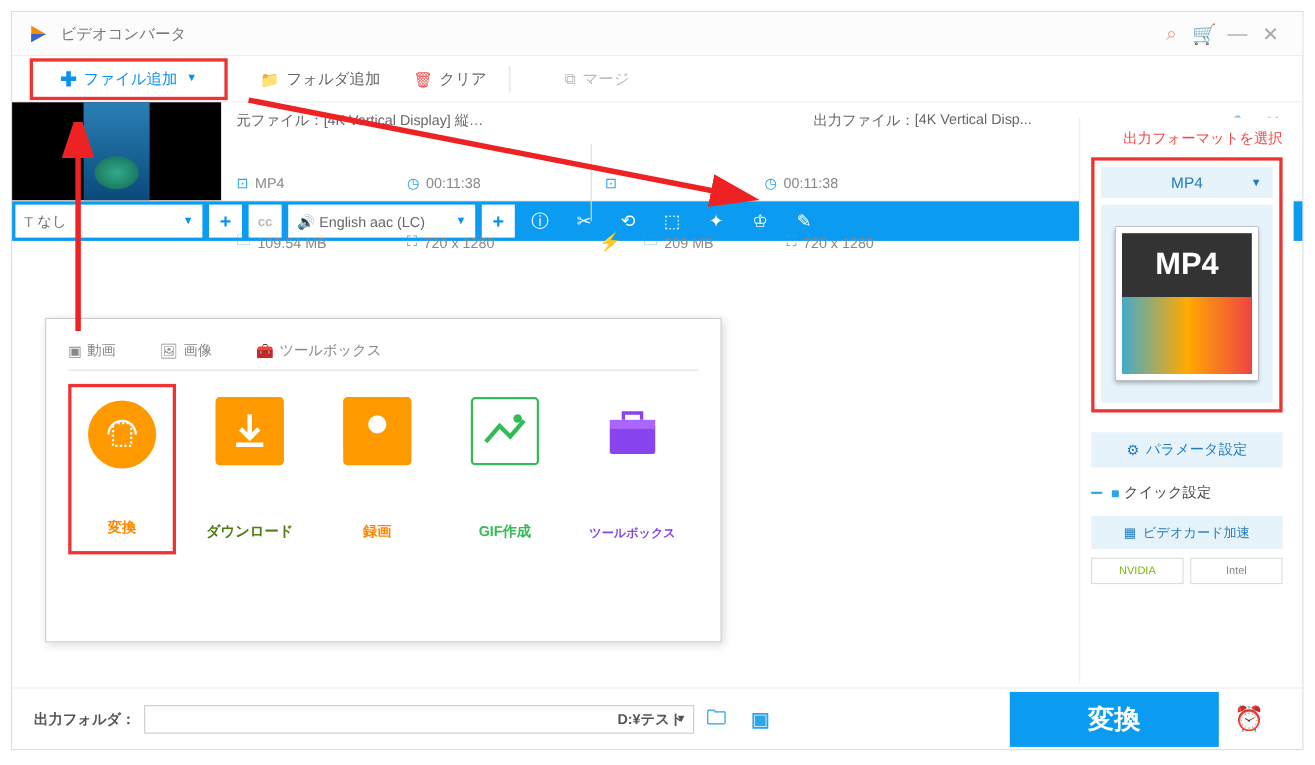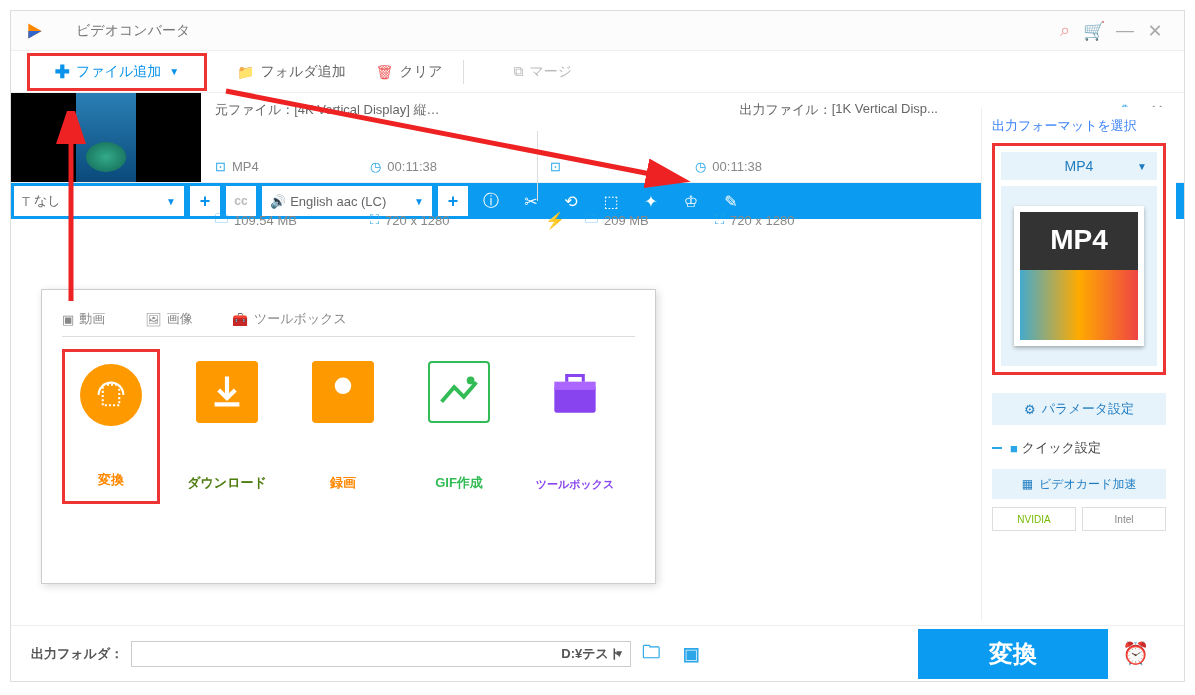--- a/index.html
+++ b/index.html
@@ -1,21 +1,21 @@
 <!DOCTYPE html>
 <html><head>
 <meta charset="utf-8">
 <style>
 * { margin: 0; padding: 0; box-sizing: border-box; font-family: "Meiryo", "MS PGothic", sans-serif; }
 body { background: #fff; width: 1195px; height: 695px; position: relative; overflow: hidden; }
 .window { width: 1175px; height: 672px; margin: 10px; border: 1px solid #ddd; background: #fff; position: relative; }
 
 .titlebar { height: 40px; display: flex; align-items: center; padding: 0 14px; background: #fcfcfc; border-bottom: 1px solid #eee; }
 .titlebar .logo { width: 20px; height: 20px; margin-right: 10px; }
-.titlebar .title { font-size: 14px; color: #777; flex: 1; margin-left: 21px; }
+.titlebar .title { font-size: 14px; color: #777; flex: 1; }
 .titlebar .tbtn { width: 30px; text-align: center; color: #aaa; font-size: 18px; }
 .titlebar .key { color: #f29b9b; }
 .titlebar .cart { color: #f29b9b; }
 
 .menubar { height: 42px; display: flex; align-items: center; border-bottom: 1px solid #eee; }
 .addfile { width: 180px; height: 38px; margin-left: 16px; border: 3px solid #e33; display: flex; align-items: center; justify-content: center; color: #0b92ea; font-size: 14px; position: relative; }
 .addfile .plus { color: #0b92ea; font-size: 18px; font-weight: bold; margin-right: 6px; }
 .addfile .caret { color: #0b92ea; margin-left: 8px; font-size: 10px; }
 .menuitem { display: flex; align-items: center; margin-left: 30px; font-size: 14px; color: #666; }
 .menuitem .mi-icon { margin-right: 6px; }
@@ -48,21 +48,21 @@
 .panel .tabs .tab { margin-right: 40px; padding-bottom: 8px; display: flex; align-items: center; }
 .panel .tabs .tab .ti { margin-right: 5px; }
 .panel .tiles { display: flex; gap: 18px; }
 .panel .tile { width: 98px; height: 155px; display: flex; flex-direction: column; align-items: center; justify-content: space-between; padding: 12px 0; font-size: 13px; }
 .panel .tile.sel { border: 3px solid #e33; }
 .panel .tile .ticon { width: 62px; height: 62px; background: #f90; border-radius: 4px; position: relative; }
 .panel .tile.sel .ticon { border-radius: 50%; }
 .panel .tile .tlabel { font-weight: bold; }
 
 .rightpane { position: absolute; right: 8px; top: 96px; width: 195px; bottom: 60px; padding: 10px; background: #fff; border-left: 1px solid #eee; }
-.rightpane .rtitle { font-size: 13px; color: #3b82f6; margin-bottom: 8px; }
+.rightpane .rtitle { font-size: 13px; color: #ef4444; margin-bottom: 8px; text-align: right; }
 .fmtbox { border: 3px solid #e33; padding: 6px; }
 .fmtdrop { height: 28px; background: #e6f3fb; color: #1f7cc0; display: flex; align-items: center; justify-content: center; font-size: 14px; position: relative; }
 .fmtdrop .caret { position: absolute; right: 10px; font-size: 10px; }
 .fmtimg { height: 180px; background: #e6f3fb; margin-top: 6px; display: flex; align-items: center; justify-content: center; }
 .mp4card { width: 130px; height: 140px; background: #333; border: 6px solid #fff; box-shadow: 0 2px 4px rgba(0,0,0,0.3); position: relative; }
 .mp4card .txt { color: #fff; font-size: 28px; font-weight: bold; text-align: center; margin-top: 12px; }
 .mp4card .strip { position: absolute; bottom: 0; left: 0; right: 0; height: 70px; background: linear-gradient(90deg,#4ac,#fa0,#e44); }
 .parambtn { height: 32px; background: #e6f3fb; color: #1f7cc0; display: flex; align-items: center; justify-content: center; font-size: 13px; margin-top: 18px; }
 .quickhead { display: flex; align-items: center; font-size: 13px; color: #444; margin-top: 14px; }
 .quickhead .dash { width: 10px; height: 2px; background: #2aa6e9; margin-right: 8px; }
@@ -128,21 +128,21 @@
       <div class="img">
           <div class="coral"></div>
         </div>
     </div>
     <div class="fileinfo">
       <div class="row1">
         <span>元ファイル：</span>
         <span>[4K Vertical Display] 縦…</span>
         <span class="spacer"></span>
         <span>出力ファイル：</span>
-        <span>[1K Vertical Disp...</span>
+        <span>[4K Vertical Disp...</span>
       </div>
       <div class="row2">
         <div class="infoitem">
             <span class="ii-icon">⊡</span>
             <span>MP4</span>
           </div>
         <div class="infoitem">
             <span class="ii-icon">◷</span>
             <span>00:11:38</span>
           </div>

